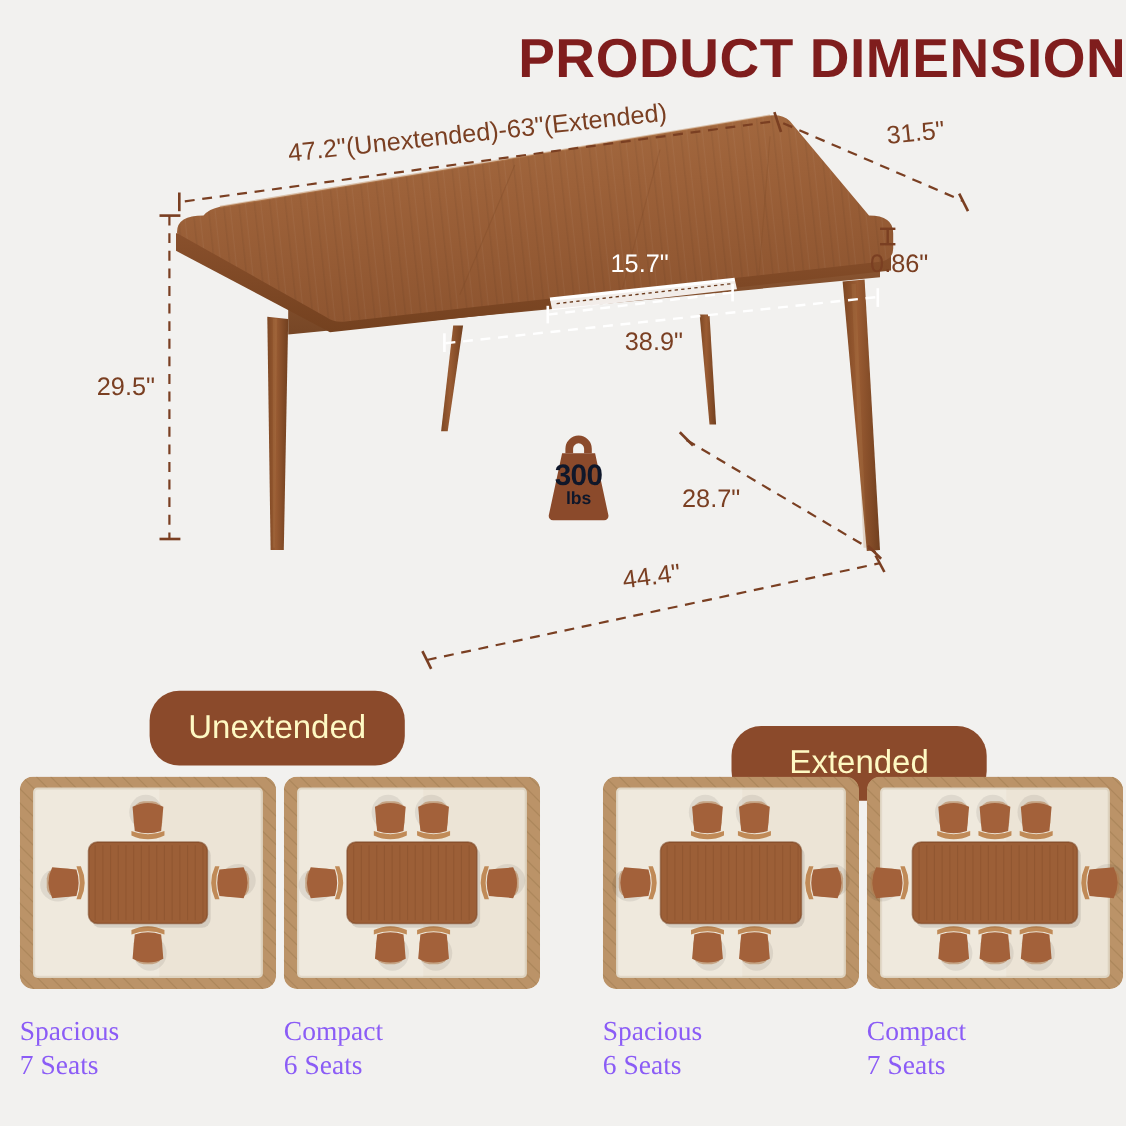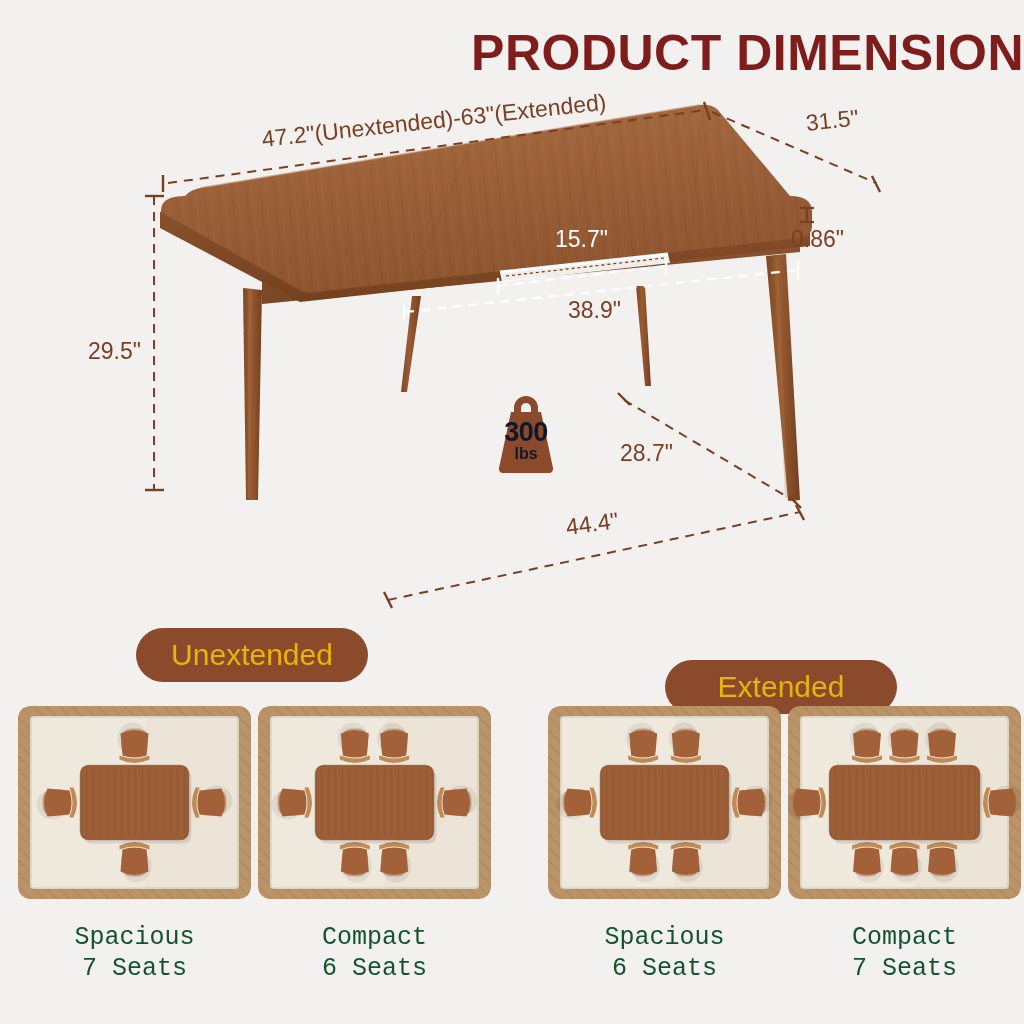--- a/index.html
+++ b/index.html
@@ -52,24 +52,24 @@
   #weight .wtext {
     position: absolute; left: 0; width: 84px; text-align: center;
     color: #0f172a; font-weight: bold; font-family: "Liberation Sans", sans-serif;
   }
   #weight .w-num { top: 25px; font-size: 27px; letter-spacing: -0.5px; }
   #weight .w-unit { top: 53px; font-size: 16px; }
 
   
   .pill {
     position: absolute;
-    height: 54px;
+    height: 68px;
     border-radius: 27px;
     background: #8b4a2b;
-    color: #eab308;
+    color: #fef9c3;
     font-size: 30px;
     display: flex; align-items: center; justify-content: center;
     font-family: "Liberation Sans", sans-serif;
   }
   #pill-unextended { left: 136px; top: 628px; width: 232px; }
   #pill-extended   { left: 665px; top: 628px; width: 232px; margin-top: 32px; }
 
   
   .card {
     position: absolute;
@@ -79,25 +79,25 @@
   }
   #card-0 { left: 18px;  top: 706px; }
   #card-1 { left: 258px; top: 706px; }
   #card-2 { left: 548px; top: 706px; }
   #card-3 { left: 788px; top: 706px; }
   .card svg { display: block; }
 
   .caption {
     position: absolute;
     width: 233px;
-    text-align: center;
-    color: #14532d;
+    text-align: left;
+    color: #8b5cf6;
     font-size: 25px;
     line-height: 31px;
-    font-family: Liberation Mono, monospace;
+    font-family: Liberation Serif, serif;
   }
   #cap-0 { left: 18px;  top: 922px; }
   #cap-1 { left: 258px; top: 922px; }
   #cap-2 { left: 548px; top: 922px; }
   #cap-3 { left: 788px; top: 922px; }
 </style>
 </head>
 <body>
 
 <div id="page">

